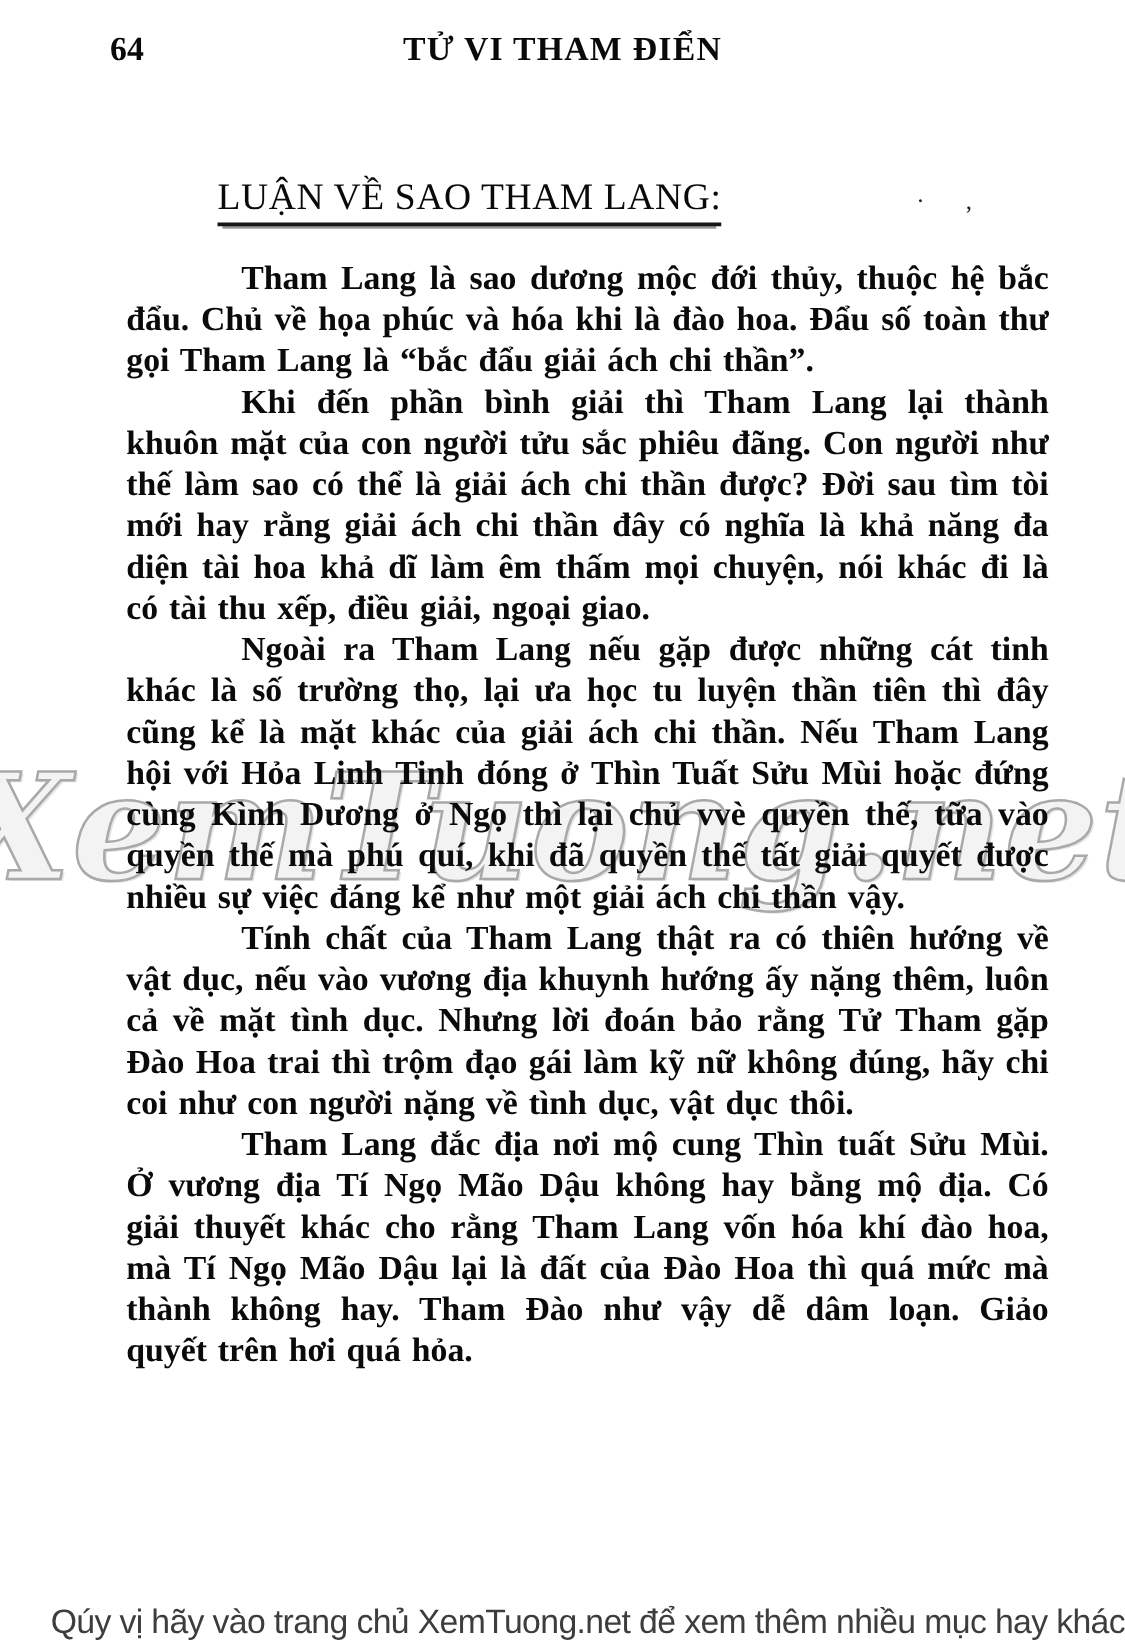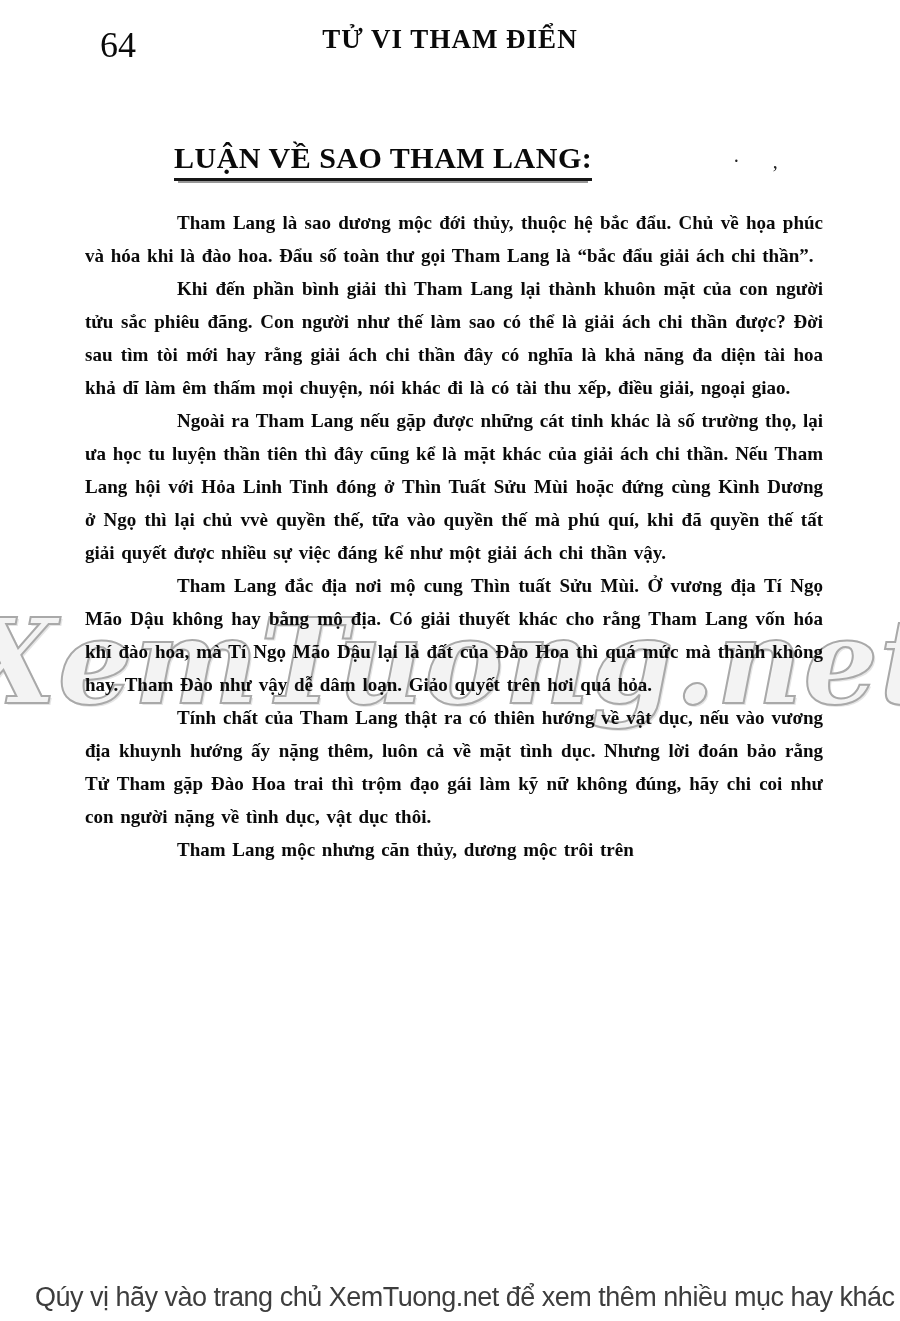--- a/index.html
+++ b/index.html
@@ -17,60 +17,60 @@
   
   .runhead {
     position: absolute;
     top: 24px;
     left: 88px;
     right: 88px;
     height: 34px;
   }
   .page-num {
     position: absolute;
-    left: 12px;
+    left: 0;
     top: 0;
-    font-size: 36px;
-    font-weight: 400;
+    font-size: 27px;
+    font-weight: 700;
   }
   .run-title {
     text-align: center;
     font-size: 27px;
     font-weight: 700;
     letter-spacing: 1px;
   }
 
   
   .heading {
     position: absolute;
     top: 141px;
     left: 174px;
     font-size: 30px;
-    font-weight: 700;
+    font-weight: 400;
     letter-spacing: 0.5px;
     padding-bottom: 3px;
     border-bottom: 3px solid #161616;
     box-shadow: 0 6px 0 -4px rgba(25,25,25,0.45);
   }
   .stray-marks {
     position: absolute;
     top: 150px;
     left: 733px;
     font-size: 20px;
     color: #222;
     letter-spacing: 14px;
   }
 
   
   .body-text {
     position: absolute;
     top: 206px;
-    left: 85px;
+    left: 101px;
     width: 738px;
-    font-size: 19px;
+    font-size: 27px;
     line-height: 33px;
     font-weight: 700;
     text-align: justify;
     word-spacing: 2px;
     z-index: 1;
   }
   .body-text p {
     margin: 0;
     text-indent: 92px;
   }
@@ -93,21 +93,21 @@
     text-shadow: 2px 2px 0 rgba(180,180,180,0.35);
     user-select: none;
   }
 
   
   .footer {
     position: absolute;
     bottom: 8px;
     left: 0;
     right: 0;
-    text-align: left;
+    text-align: right;
     font-family: "Liberation Sans", sans-serif;
     font-size: 27px;
     letter-spacing: -0.5px;
     color: #3d3d3d;
     white-space: nowrap;
     padding-left: 35px;
   }
   .footer .site {
     color: #3d3d3d;
     text-decoration: none;
@@ -126,22 +126,21 @@
 
   <div class="heading">LUẬN VỀ SAO THAM LANG:</div>
   <div class="stray-marks">· ,</div>
 
   <div class="watermark">XemTuong.net</div>
 
   <div class="body-text">
     <p>Tham Lang là sao dương mộc đới thủy, thuộc hệ bắc đẩu. Chủ về họa phúc và hóa khi là đào hoa. Đẩu số toàn thư gọi Tham Lang là “bắc đẩu giải ách chi thần”.</p>
     <p>Khi đến phần bình giải thì Tham Lang lại thành khuôn mặt của con người tửu sắc phiêu đãng. Con người như thế làm sao có thể là giải ách chi thần được? Đời sau tìm tòi mới hay rằng giải ách chi thần đây có nghĩa là khả năng đa diện tài hoa khả dĩ làm êm thấm mọi chuyện, nói khác đi là có tài thu xếp, điều giải, ngoại giao.</p>
     <p>Ngoài ra Tham Lang nếu gặp được những cát tinh khác là số trường thọ, lại ưa học tu luyện thần tiên thì đây cũng kể là mặt khác của giải ách chi thần. Nếu Tham Lang hội với Hỏa Linh Tinh đóng ở Thìn Tuất Sửu Mùi hoặc đứng cùng Kình Dương ở Ngọ thì lại chủ vvè quyền thế, tữa vào quyền thế mà phú quí, khi đã quyền thế tất giải quyết được nhiều sự việc đáng kể như một giải ách chi thần vậy.</p>
+    <p>Tính chất của Tham Lang thật ra có thiên hướng về vật dục, nếu vào vương địa khuynh hướng ấy nặng thêm, luôn cả về mặt tình dục. Nhưng lời đoán bảo rằng Tử Tham gặp Đào Hoa trai thì trộm đạo gái làm kỹ nữ không đúng, hãy chi coi như con người nặng về tình dục, vật dục thôi.</p>
     <p>Tham Lang đắc địa nơi mộ cung Thìn tuất Sửu Mùi. Ở vương địa Tí Ngọ Mão Dậu không hay bằng mộ địa. Có giải thuyết khác cho rằng Tham Lang vốn hóa khí đào hoa, mà Tí Ngọ Mão Dậu lại là đất của Đào Hoa thì quá mức mà thành không hay. Tham Đào như vậy dễ dâm loạn. Giảo quyết trên hơi quá hỏa.</p>
-    <p>Tính chất của Tham Lang thật ra có thiên hướng về vật dục, nếu vào vương địa khuynh hướng ấy nặng thêm, luôn cả về mặt tình dục. Nhưng lời đoán bảo rằng Tử Tham gặp Đào Hoa trai thì trộm đạo gái làm kỹ nữ không đúng, hãy chi coi như con người nặng về tình dục, vật dục thôi.</p>
-    <p>Tham Lang mộc nhưng căn thủy, dương mộc trôi trên</p>
   </div>
 
   <div class="footer">
     <span>Qúy vị hãy vào trang chủ </span><span class="site">XemTuong.net</span><span> để xem thêm nhiều mục hay khác</span>
   </div>
 
 </div>
 
 </body></html>

